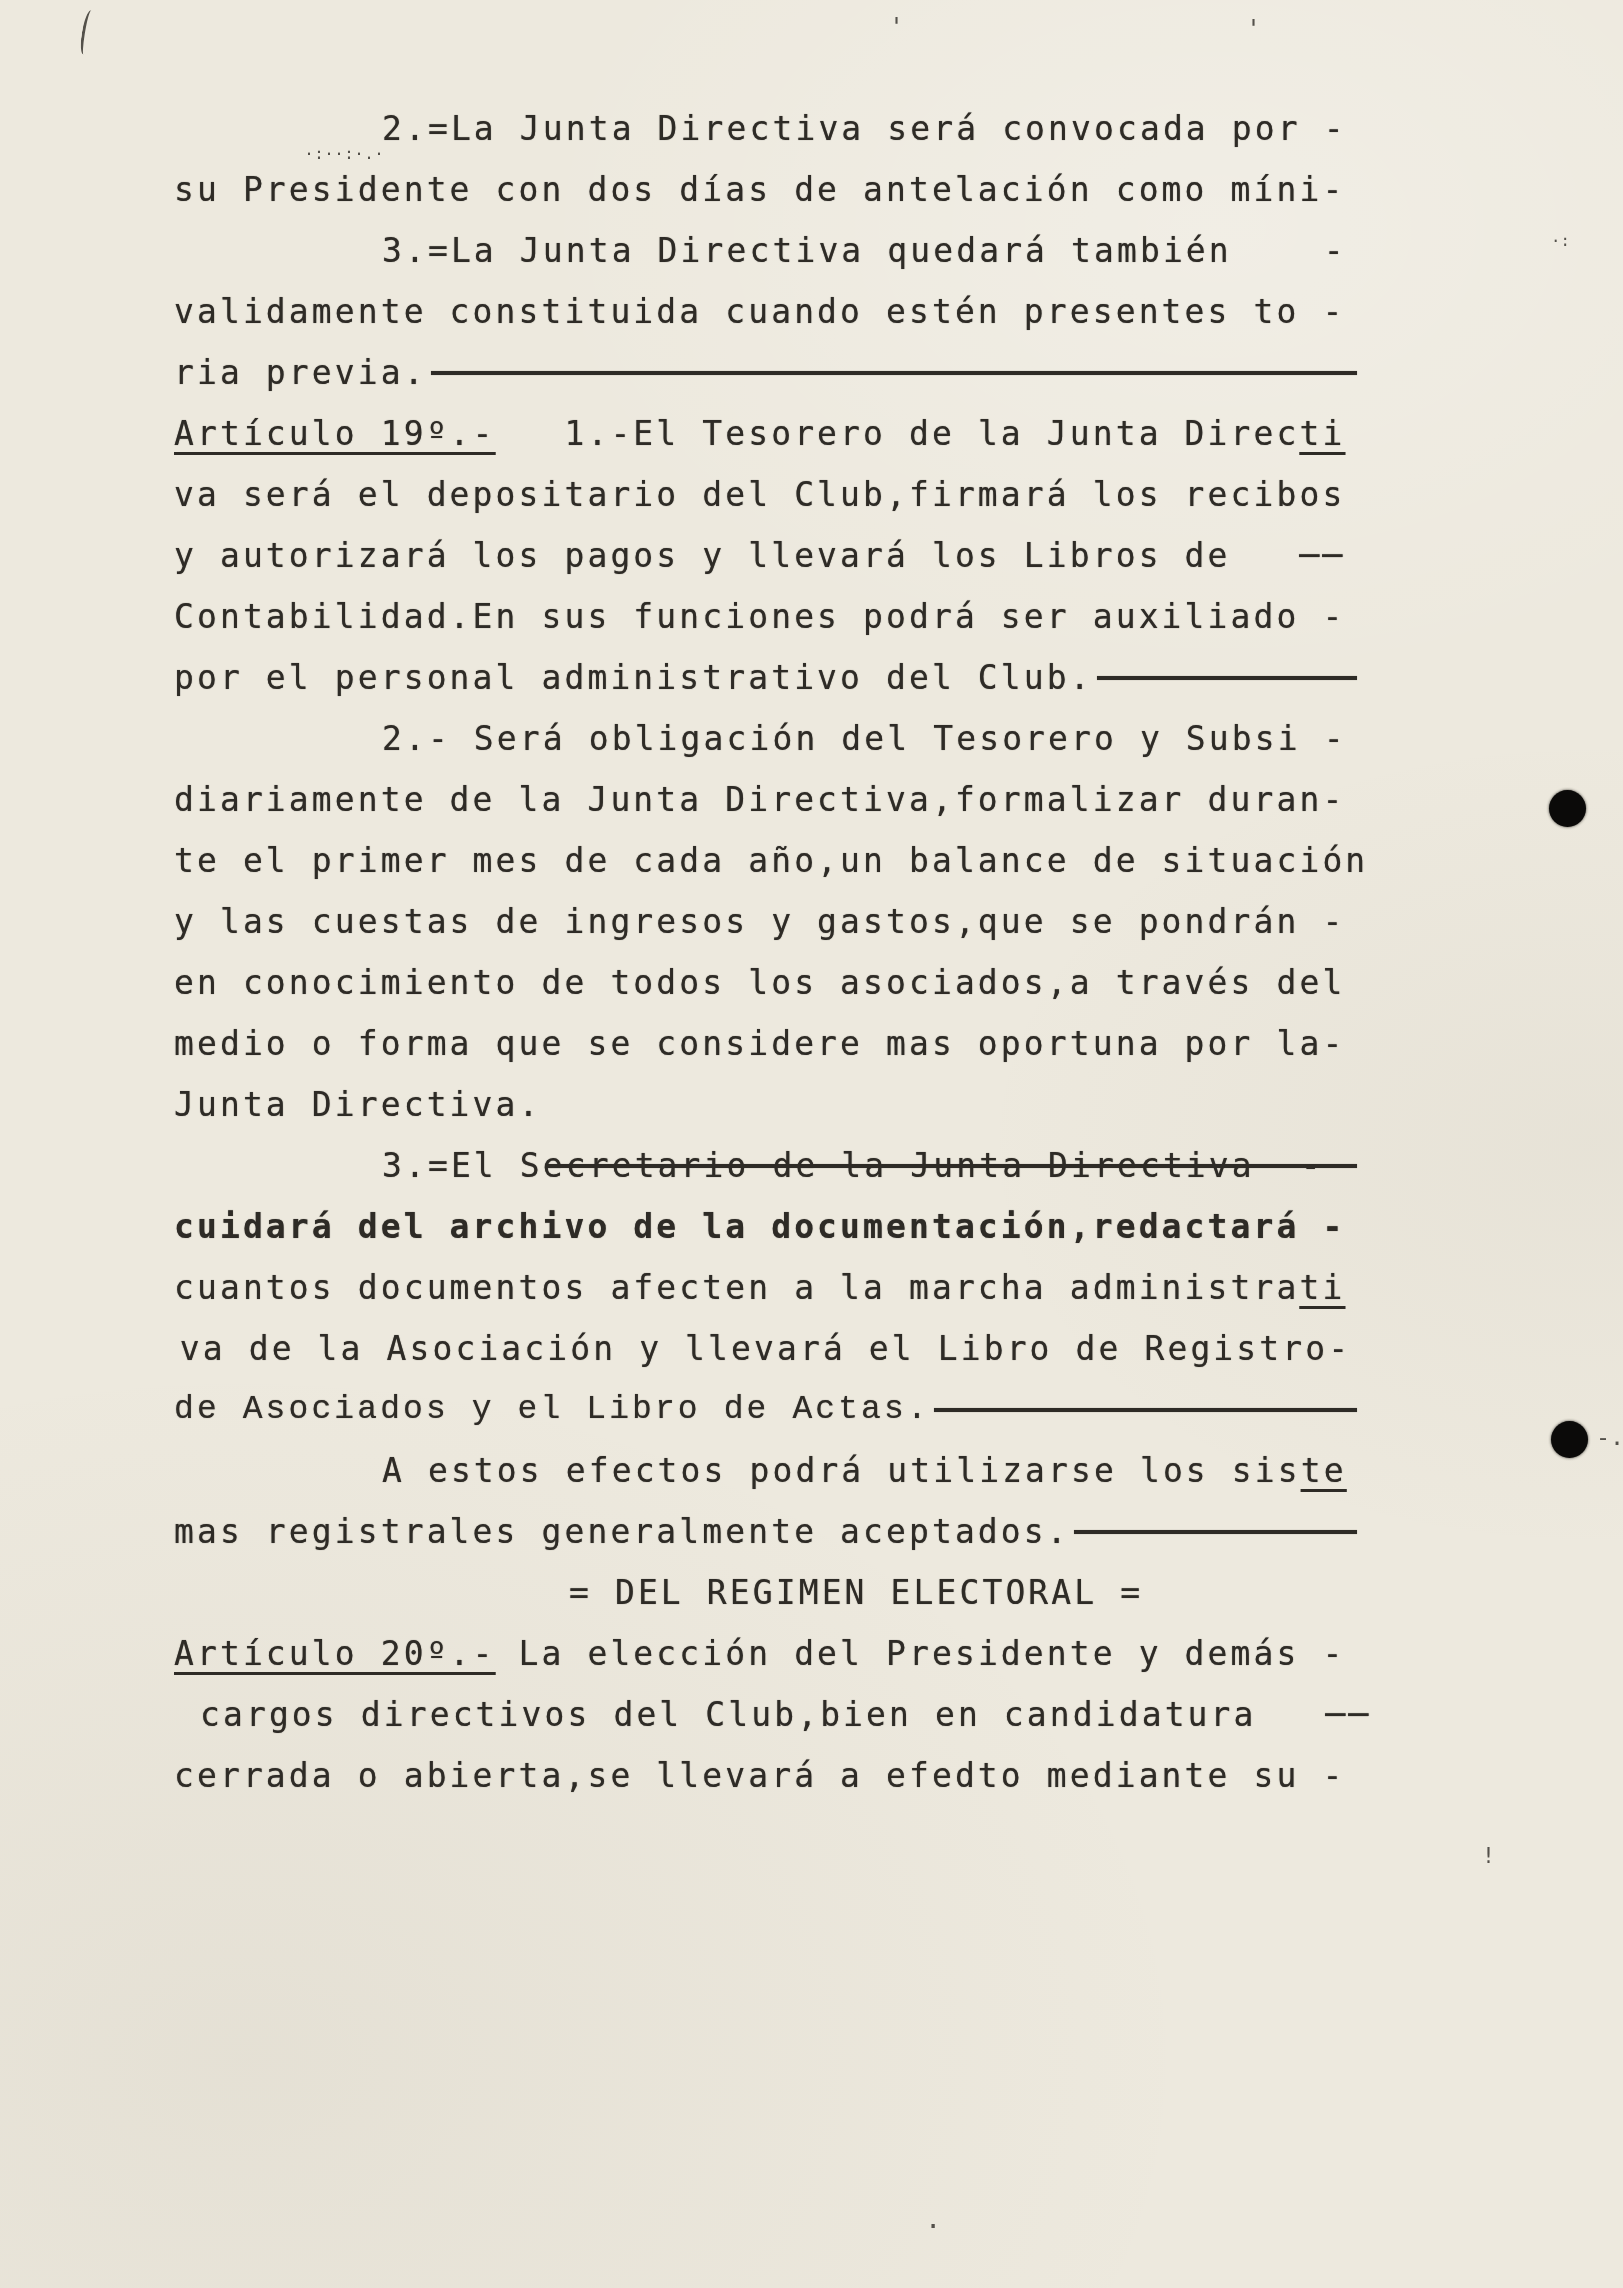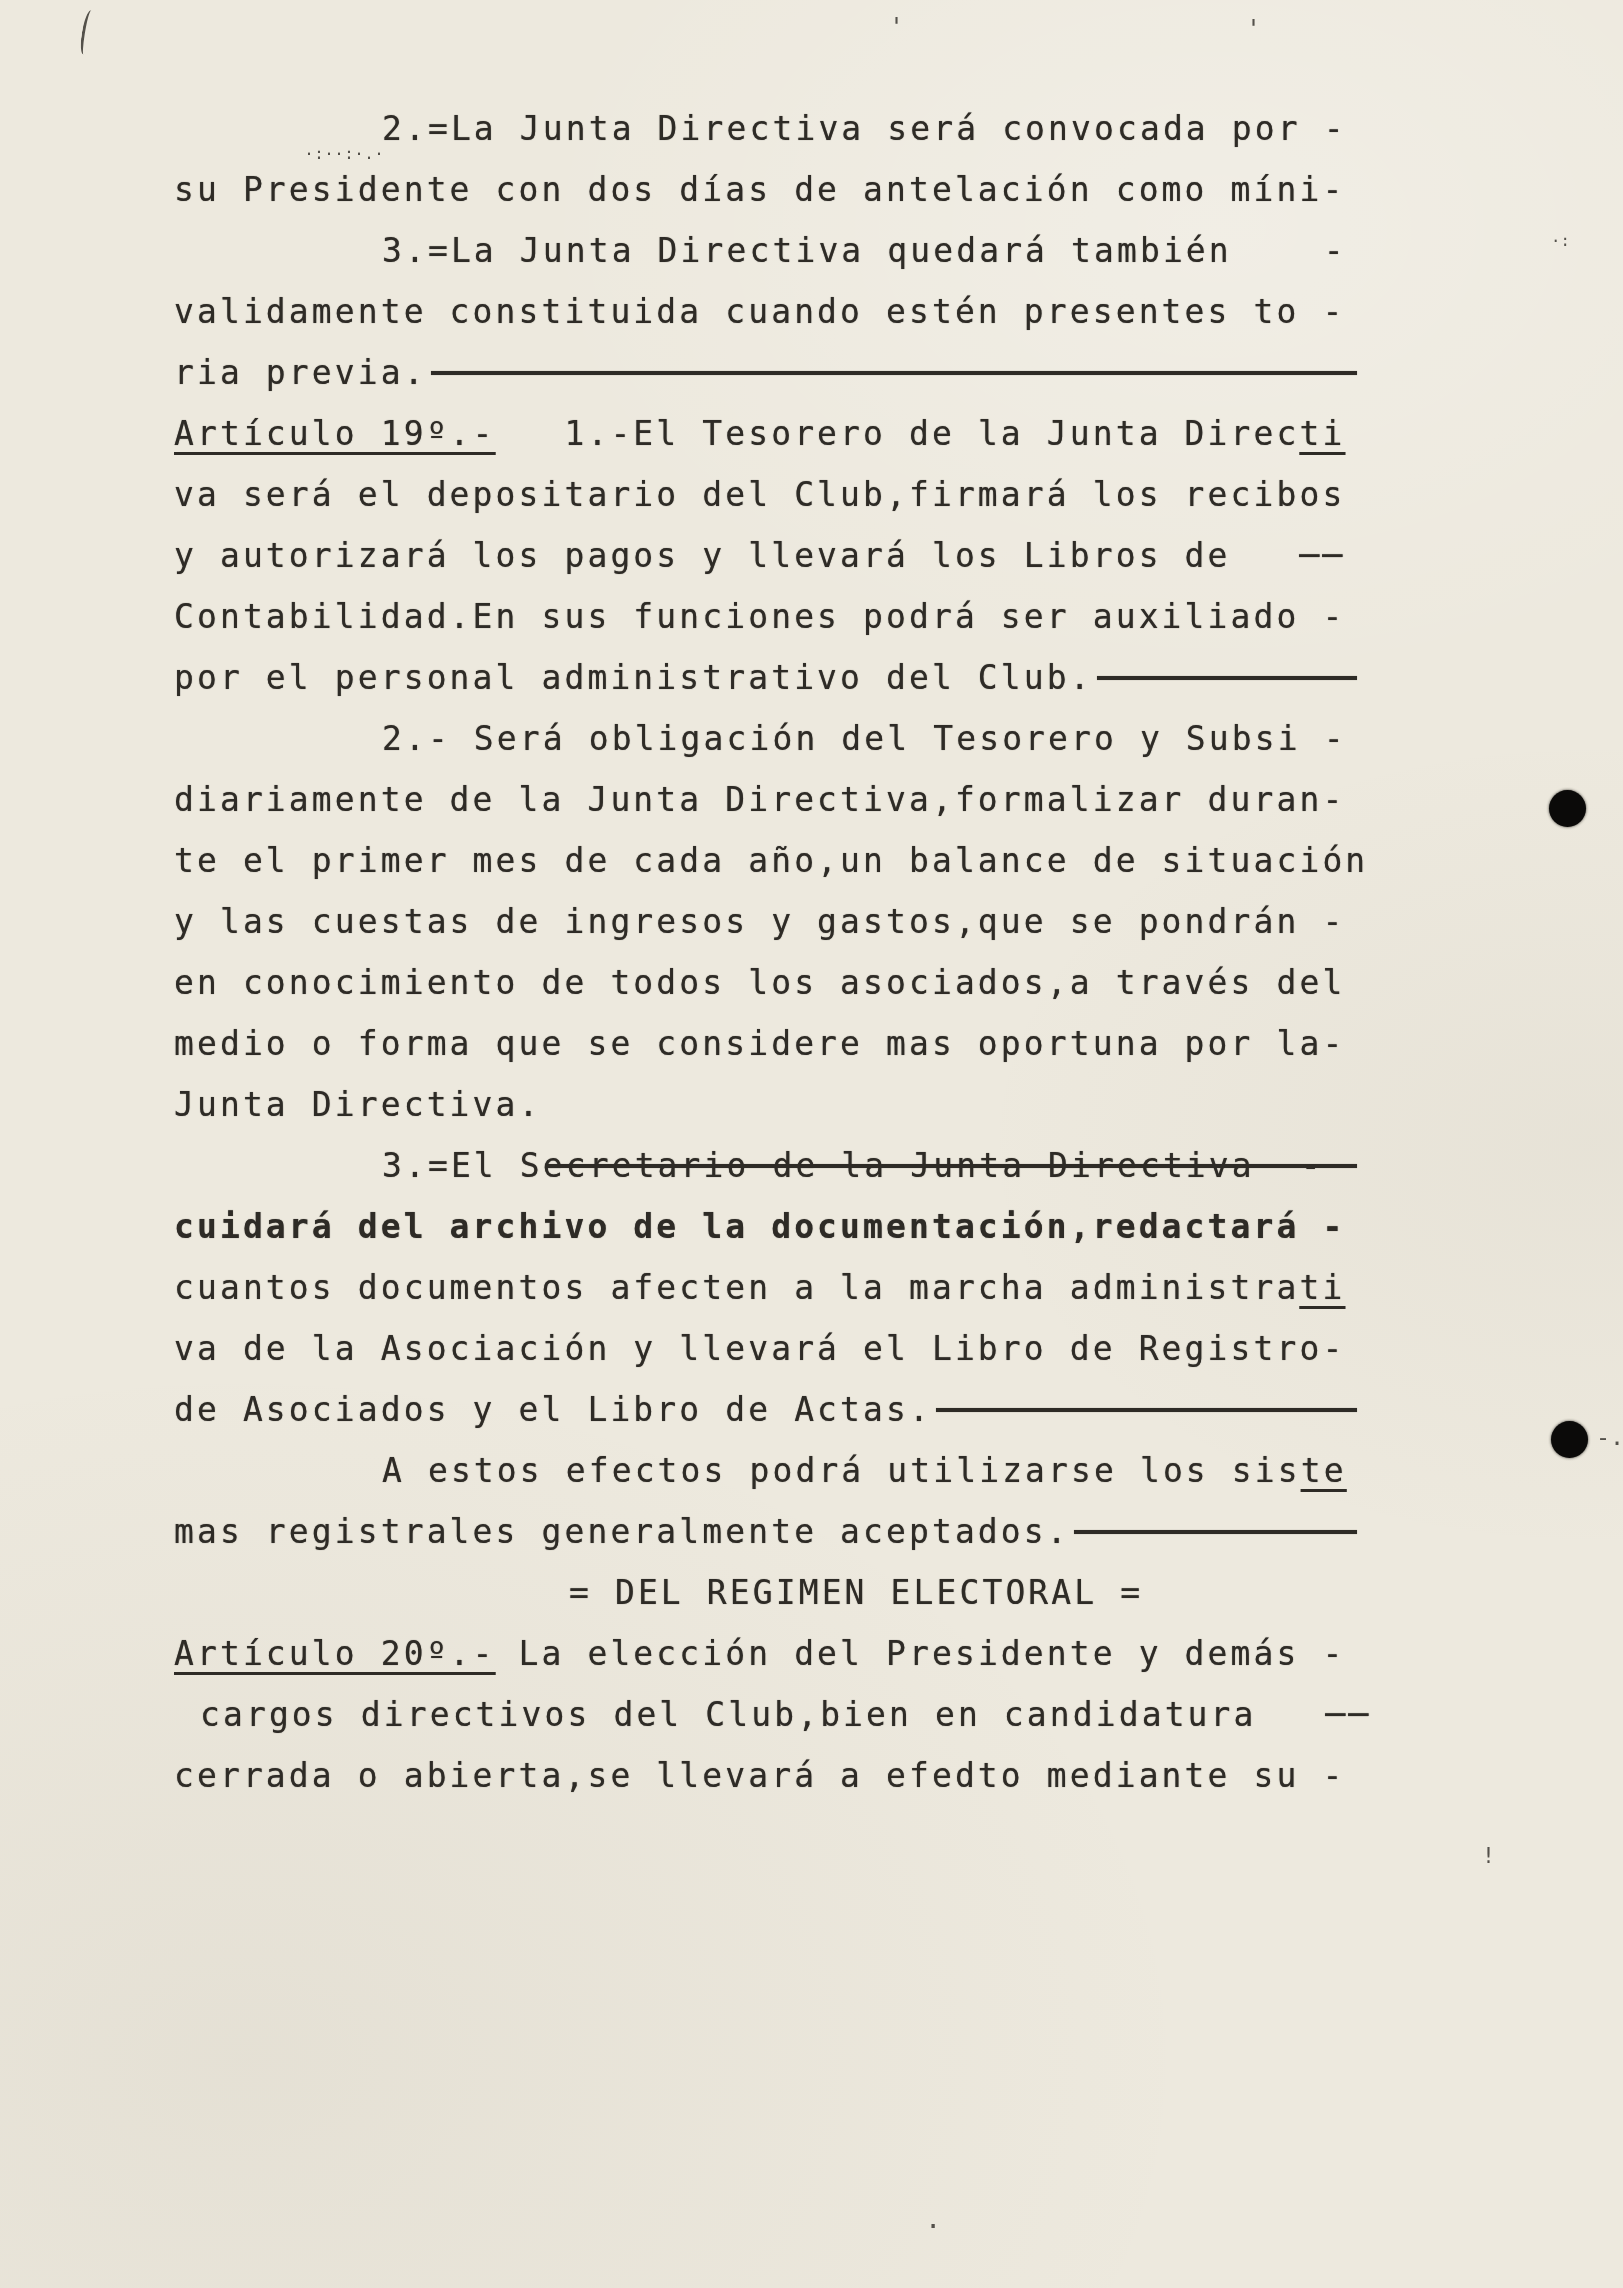--- a/index.html
+++ b/index.html
@@ -106,22 +106,22 @@
       <div class="line" style="padding-left: 208px;"><span class="seg">2.- Será obligación del Tesorero y Subsi -</span></div>
       <div class="line" style="padding-left: 0px;"><span class="seg">diariamente de la Junta Directiva,formalizar duran-</span></div>
       <div class="line" style="padding-left: 0px;"><span class="seg">te el primer mes de cada año,un balance de situación</span></div>
       <div class="line" style="padding-left: 0px;"><span class="seg">y las cuestas de ingresos y gastos,que se pondrán -</span></div>
       <div class="line" style="padding-left: 0px;"><span class="seg">en conocimiento de todos los asociados,a través del</span></div>
       <div class="line" style="padding-left: 0px;"><span class="seg">medio o forma que se considere mas oportuna por la-</span></div>
       <div class="line" style="padding-left: 0px; align-items: flex-end;"><span class="seg">Junta Directiva.</span><span class="fill"></span></div>
       <div class="line" style="padding-left: 208px;"><span class="seg">3.=El Secretario de la Junta Directiva  -</span></div>
       <div class="line" style="padding-left: 0px; font-weight: bold;"><span class="seg">cuidará del archivo de la documentación,redactará -</span></div>
       <div class="line" style="padding-left: 0px;"><span class="seg">cuantos documentos afecten a la marcha administra</span><span class="seg u">ti</span></div>
-      <div class="line" style="padding-left: 0px;"><span class="seg">va de la Asociación y llevará el Libro de Registro-</span></div>
-      <div class="line" style="padding-left: 0px;"><span class="seg">de Asociados y el Libro de Actas.</span><span class="fill"></span></div>
+      <div class="line" style="padding-left: 0px; justify-content: center;"><span class="seg">va de la Asociación y llevará el Libro de Registro-</span></div>
+      <div class="line" style="padding-left: 0px; font-family: Liberation Mono, monospace;"><span class="seg">de Asociados y el Libro de Actas.</span><span class="fill"></span></div>
       <div class="line" style="padding-left: 208px;"><span class="seg">A estos efectos podrá utilizarse los sis</span><span class="seg u">te</span></div>
       <div class="line" style="padding-left: 0px;"><span class="seg">mas registrales generalmente aceptados.</span><span class="fill"></span></div>
       <div class="line" style="padding-left: 395px;"><span class="seg">= DEL REGIMEN ELECTORAL =</span></div>
       <div class="line" style="padding-left: 0px;"><span class="seg u">Artículo 20º.-</span><span class="seg"> La elección del Presidente y demás -</span></div>
       <div class="line" style="padding-left: 0px; margin-left: 26px;"><span class="seg">cargos directivos del Club,bien en candidatura   ──</span></div>
       <div class="line" style="padding-left: 0px;"><span class="seg">cerrada o abierta,se llevará a efedto mediante su -</span></div>
     </div>
 <div class="hole" style="left: 1549px; top: 790px;"></div>
     <div class="hole" style="left: 1551px; top: 1421px;"></div>
     <span class="mark" style="left: 304px; top: 146px; font-size: 16.6px;">·:··:·.·</span>

